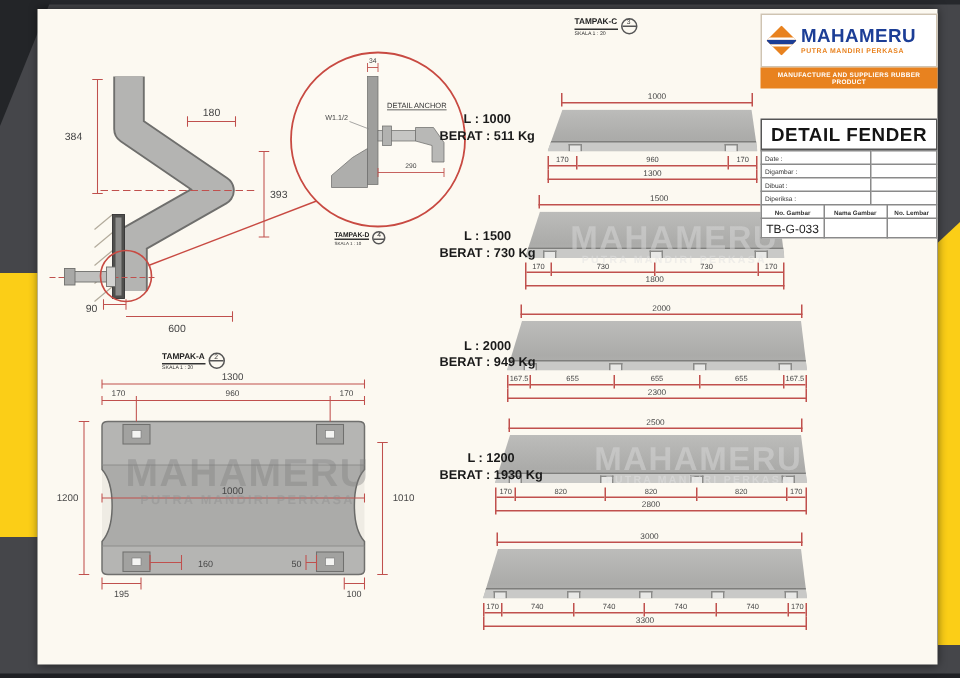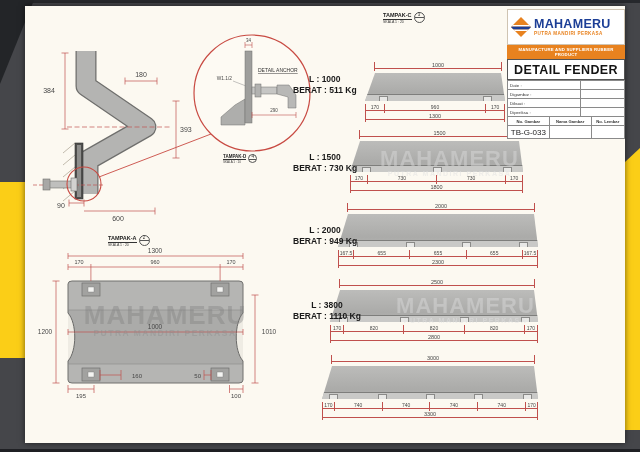--- a/index.html
+++ b/index.html
@@ -55,21 +55,21 @@
   .wm.light .wm2{font-size:7px;color:rgba(225,225,225,.5);}
 
   
   .titleblock{position:absolute;left:482px;top:3px;width:118px;z-index:6;}
   .tb-logo{border:1px solid #cfc4b2;background:#fff;height:36px;box-sizing:border-box;display:flex;
            align-items:center;gap:3px;padding:2px 3px;}
   .tb-brand{font-size:12.5px;font-weight:bold;color:#1c3e96;letter-spacing:.3px;line-height:1.05;}
   .tb-brandsub{font-size:4.6px;font-weight:bold;color:#e8821f;letter-spacing:.4px;}
   .tb-banner{background:#e8821f;color:#fff;font-size:4.3px;font-weight:bold;text-align:center;
              padding:2px 0;letter-spacing:.2px;}
-  .tb-title{border:1px solid #555;background:#fff;text-align:center;padding:3px 0 2px;margin-top:0;}
+  .tb-title{border:1px solid #555;background:#fff;text-align:center;padding:3px 0 2px;margin-top:20px;}
   .tb-title .t1{font-size:12.5px;font-weight:bold;color:#141414;letter-spacing:.4px;}
   .tb-title .t2{font-size:11px;font-weight:bold;font-style:italic;color:#222;}
   .tb-table{width:100%;border-collapse:collapse;background:#fff;table-layout:fixed;}
   .tb-table td{border:1px solid #8a8a8a;font-size:4.4px;color:#333;padding:0 2px;height:8px;
                overflow:hidden;white-space:nowrap;}
   .tb-table td.hd{font-size:4.2px;font-weight:bold;text-align:center;}
   .tb-table td.num{font-size:8px;font-weight:normal;color:#222;text-align:center;height:12px;}
 
   .section-svg{position:absolute;left:0;top:25px;}
   .front-svg{position:absolute;left:12px;top:225px;}
@@ -463,22 +463,22 @@
           <i></i>
           <b>170</b>
         </span>
       </div>
       <div class="dimline">
         <i></i>
         <span>2800</span>
       </div>
     </div>
     <div class="flabel" style="left: 268px; top: 294px;">
-      <div>L : 3800</div>
-      <div>BERAT : 1110 Kg</div>
+      <div>L : 1200</div>
+      <div>BERAT : 1930 Kg</div>
     </div>
     <div class="fender" style="left: 297px; top: 349px; width: 216px;">
       <div class="dimline" style="margin: 0px 3px 0px 9px;">
         <i></i>
         <span>3000</span>
       </div>
       <div class="fbody" style="height: 33px;">
         <div class="fbase"></div>
         <div class="fanchor" style="left: calc(5.15% - 4px);"></div>
         <div class="fanchor" style="left: calc(27.58% - 4px);"></div>

